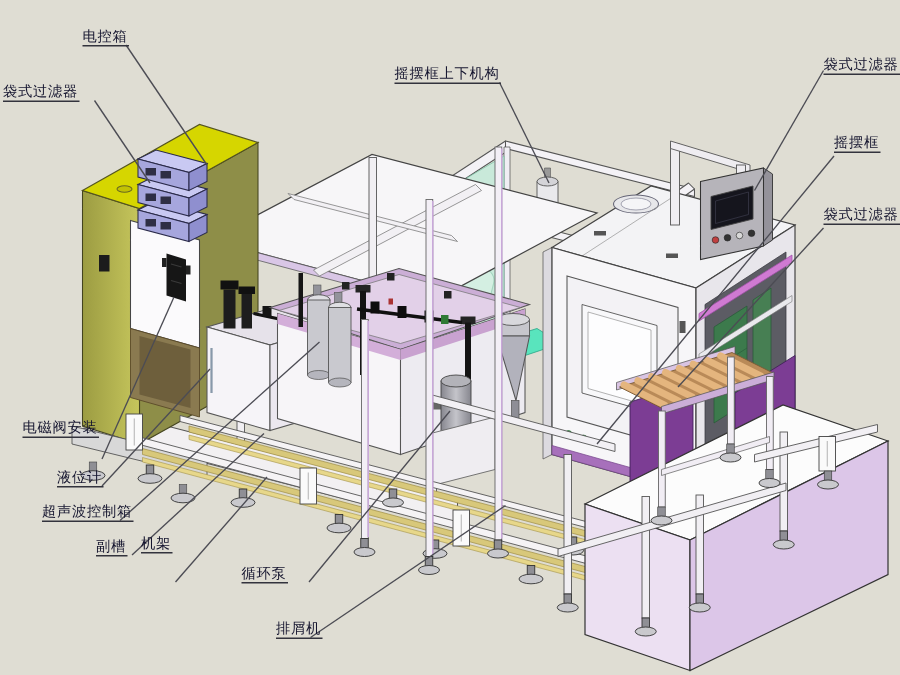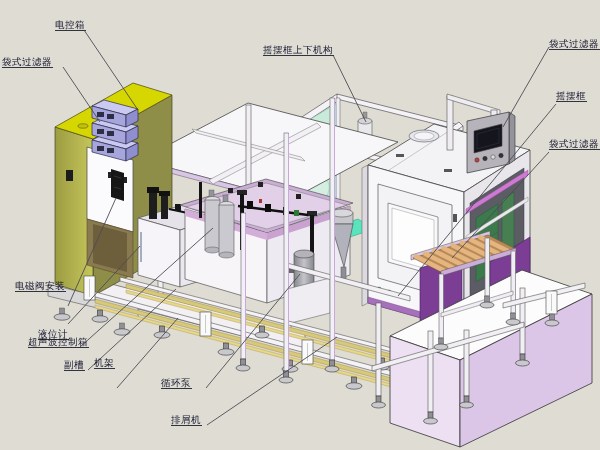--- a/index.html
+++ b/index.html
@@ -342,20 +342,20 @@
   </g>
 </svg>
 
 <div class="lbl" style="left:55px;top:19px">电控箱</div>
 <div class="lbl" style="left:2px;top:56px">袋式过滤器</div>
 <div class="lbl" style="left:263px;top:44px">摇摆框上下机构</div>
 <div class="lbl" style="left:549px;top:38px">袋式过滤器</div>
 <div class="lbl" style="left:556px;top:90px">摇摆框</div>
 <div class="lbl" style="left:549px;top:138px">袋式过滤器</div>
 <div class="lbl" style="left:15px;top:280px">电磁阀安装</div>
-<div class="lbl" style="left:38px;top:328px">液位计</div>
+<div class="lbl" style="left:38px;top:313px">液位计</div>
 <div class="lbl" style="left:28px;top:336px">超声波控制箱</div>
 <div class="lbl" style="left:64px;top:359px">副槽</div>
 <div class="lbl" style="left:94px;top:357px">机架</div>
 <div class="lbl" style="left:161px;top:377px">循环泵</div>
-<div class="lbl" style="left:171px;top:414px">排屑机</div>
+<div class="lbl" style="left:184px;top:414px">排屑机</div>
 
 </div>
 
 </body></html>

